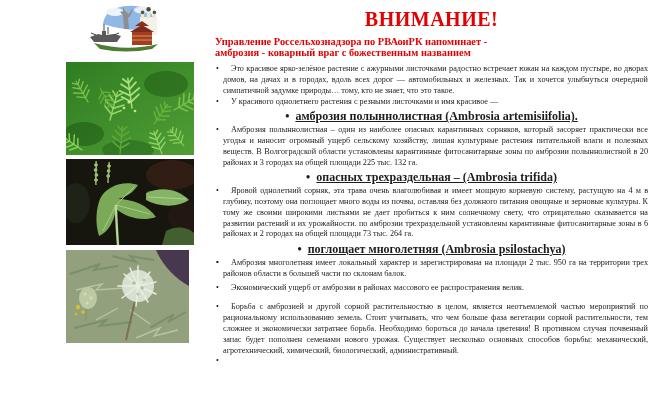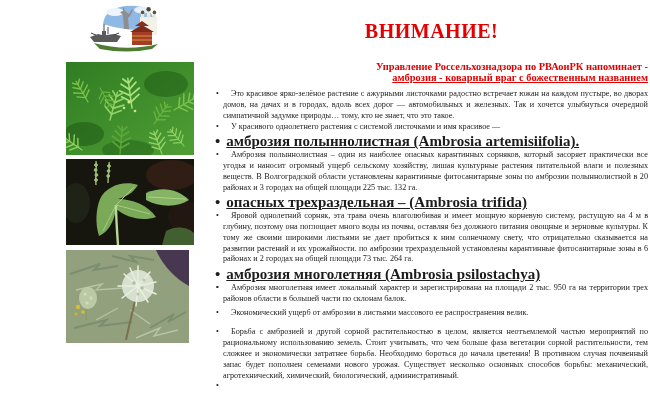--- a/index.html
+++ b/index.html
@@ -9,40 +9,40 @@
   }
   .page{position:absolute;inset:0;}
   
   .img{position:absolute;display:block;}
   .logo{left:88px;top:2px;width:78px;height:52px;}
   .photo1{left:66px;top:62px;width:128px;height:93px;}
   .photo2{left:66px;top:159px;width:128px;height:86px;}
   .photo3{left:66px;top:250px;width:123px;height:93px;}
   .img svg{width:100%;height:100%;display:block;}
   
-  .content{position:absolute;left:215px;top:12px;width:433px;}
+  .content{position:absolute;left:215px;top:0;width:433px;}
   .title{
     margin:8px 0 0;text-align:center;color:var(--red,#e30000);
     font-size:20px;font-weight:bold;letter-spacing:.5px;
   }
   .subtitle{
-    margin-top:19px;text-align:right;color:var(--red,#e30000);
+    margin-top:6px;text-align:left;color:var(--red,#e30000);
     font-weight:bold;font-size:10.4px;line-height:10.6px;
   }
-  .subtitle .u{text-decoration:underline;}
+  .subtitle .u{}
   .doc-body{margin-top:6px;font-size:8.2px;line-height:10.8px;}
   .para{
     position:relative;margin:0;padding-left:8px;text-indent:8px;
     text-align:justify;
   }
   .para .bullet{
     position:absolute;left:1px;top:0;text-indent:0;font-size:8px;
   }
   .heading{
-    margin:4px 0 3px;font-size:15px;font-weight:bold;
+    margin:4px 0 3px;text-align:center;font-size:12px;font-weight:bold;
   }
   .heading .hbullet{font-weight:bold;margin-right:6px;}
   .heading .htext{text-decoration:underline;}
   .gap-after{margin-bottom:9px;}
   .gap-small{margin-bottom:3px;}
 </style>
 </head>
 <body>
 
 <div class="page">
@@ -177,21 +177,21 @@
 
     <div class="doc-body">
 
       <p class="para">
         <span class="bullet">•</span>
         <span>Это красивое ярко-зелёное растение с ажурными листочками радостно встречает южан на каждом пустыре, во дворах домов, на дачах и в городах, вдоль всех дорог — автомобильных и железных. Так и хочется улыбнуться очередной симпатичной задумке природы… тому, кто не знает, что это такое.</span>
       </p>
 
       <p class="para">
         <span class="bullet">•</span>
-        <span>У красивого однолетнего растения с системой листочками и имя красивое —</span>
+        <span>У красивого однолетнего растения с резными листочками и имя красивое —</span>
       </p>
 
       <p class="heading">
         <span class="hbullet">•</span><span class="htext">амброзия полыннолистная (Ambrosia artemisiifolia).</span>
       </p>
 
       <p class="para">
         <span class="bullet">•</span>
         <span>Амброзия полыннолистная – один из наиболее опасных карантинных сорняков, который засоряет практически все угодья и наносит огромный ущерб сельскому хозяйству, лишая культурные растения питательной влаги и полезных веществ. В Волгоградской области установлены карантинные фитосанитарные зоны по амброзии полыннолистной в 20 районах и 3 городах на общей площади 225 тыс. 132 га.</span>
       </p>
@@ -199,35 +199,35 @@
       <p class="heading">
         <span class="hbullet">•</span><span class="htext">опасных трехраздельная – (Ambrosia trifida)</span>
       </p>
 
       <p class="para">
         <span class="bullet">•</span>
         <span>Яровой однолетний сорняк, эта трава очень влаголюбивая и имеет мощную корневую систему, растущую на 4 м в глубину, поэтому она поглощает много воды из почвы, оставляя без должного питания овощные и зерновые культуры. К тому же своими широкими листьями не дает пробиться к ним солнечному свету, что отрицательно сказывается на развитии растений и их урожайности. по амброзии трехраздельной установлены карантинные фитосанитарные зоны в 6 районах и 2 городах на общей площади 73 тыс. 264 га.</span>
       </p>
 
       <p class="heading">
-        <span class="hbullet">•</span><span class="htext">амброзия многолетняя (Ambrosia psilostachya)</span>
+        <span class="hbullet">•</span><span class="htext">поглощает многолетняя (Ambrosia psilostachya)</span>
       </p>
 
       <p class="para">
         <span class="bullet">•</span>
       </p>
 
       <p class="para gap-small">
         <span class="bullet">•</span>
         <span>Амброзия многолетняя имеет локальный характер и зарегистрирована на площади 2 тыс. 950 га на территории трех районов области в большей части по склонам балок.</span>
       </p>
 
       <p class="para gap-after">
         <span class="bullet">•</span>
-        <span>Экономический ущерб от амброзии в листьями массового ее распространения велик.</span>
+        <span>Экономический ущерб от амброзии в районах массового ее распространения велик.</span>
       </p>
 
       <p class="para">
         <span class="bullet">•</span>
         <span>Борьба с амброзией и другой сорной растительностью в целом, является неотъемлемой частью мероприятий по рациональному использованию земель. Стоит учитывать, что чем больше фаза вегетации сорной растительности, тем сложнее и экономически затратнее борьба. Необходимо бороться до начала цветения! В противном случая почвенный запас будет пополнен семенами нового урожая. Существует несколько основных способов борьбы: механический, агротехнический, химический, биологический, административный.</span>
       </p>
 
       <p class="para">
         <span class="bullet">•</span>
       </p>

